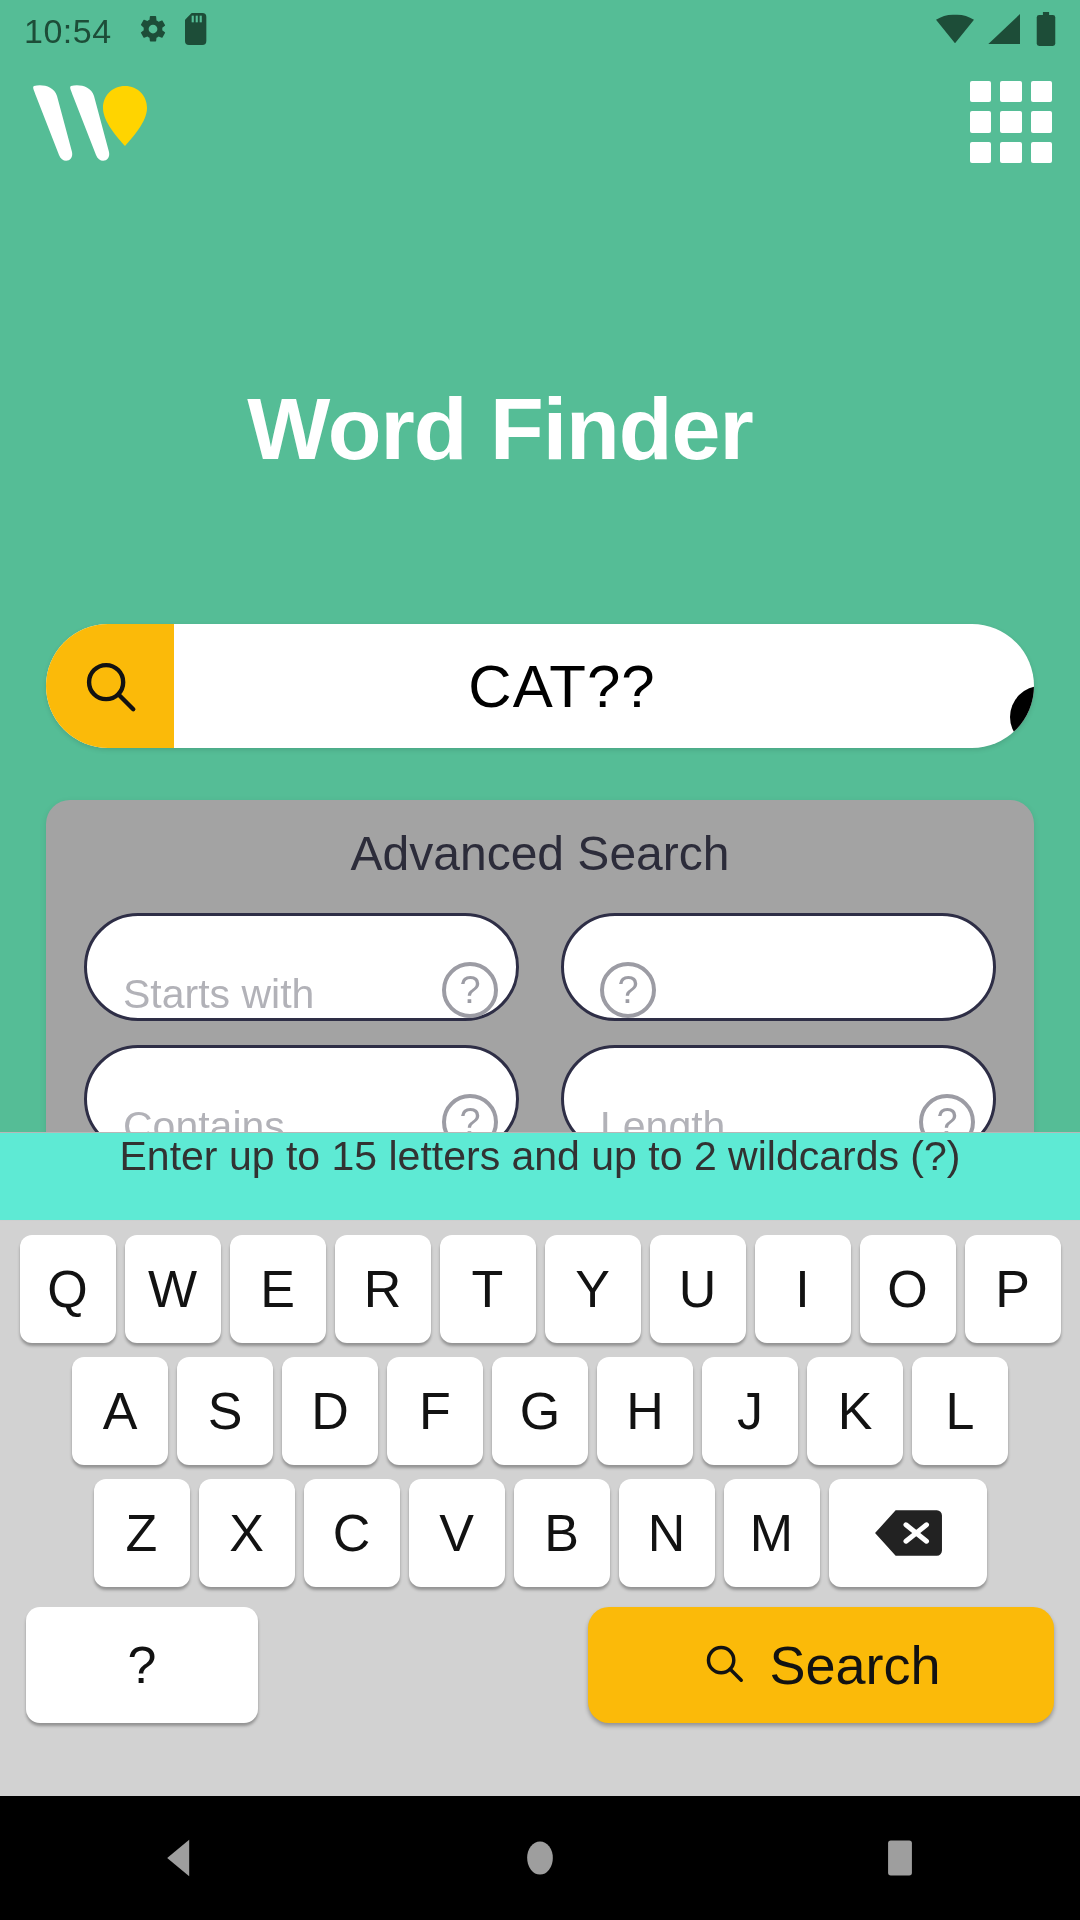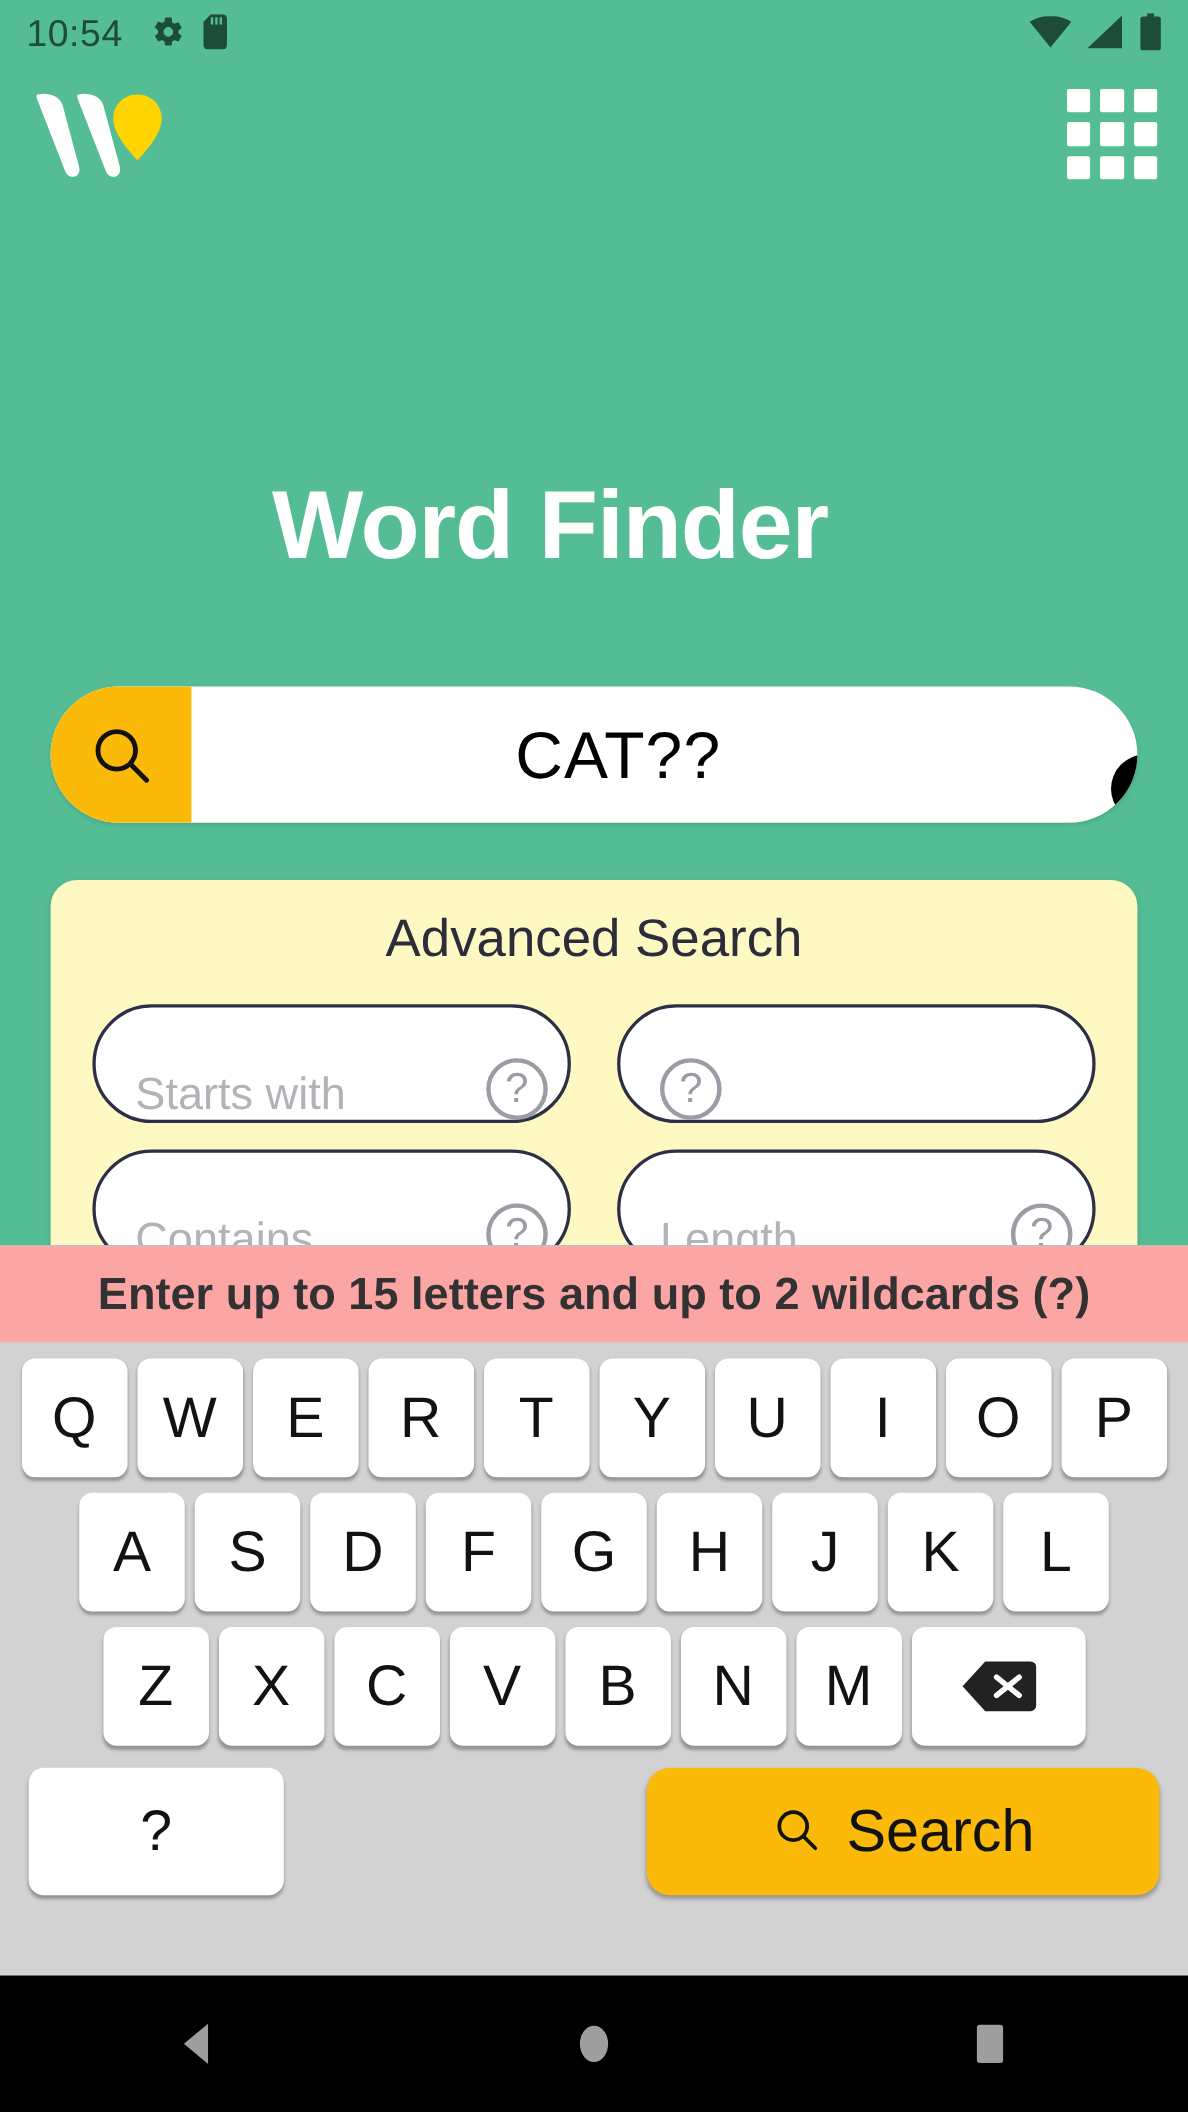--- a/index.html
+++ b/index.html
@@ -59,21 +59,20 @@
   
   #page-title {
     position: absolute; top: 385px; left: 0;
     width: 1000px;
     text-align: center;
     color: #ffffff;
     font-size: 88px;
     font-weight: bold;
     letter-spacing: -1px;
     line-height: 1;
-    margin-top: 48px;
   }
 
   
   #search-bar {
     position: absolute;
     left: 46px; top: 624px;
     width: 988px; height: 124px;
     background: #ffffff;
     border-radius: 62px;
     display: flex; align-items: flex-end;
@@ -107,21 +106,21 @@
     background: #000000;
     display: flex; align-items: center; justify-content: center;
     cursor: pointer;
   }
 
   
   #advanced-search-card {
     position: absolute;
     left: 46px; top: 800px;
     width: 988px; height: 360px;
-    background: #fef9c3;
+    background: #a3a3a3;
     border-radius: 24px;
     box-shadow: 0 2px 6px rgba(0,0,0,.10);
     padding: 28px 38px 0 38px;
     overflow: hidden;
   }
   #advanced-search-heading {
     text-align: center;
     font-size: 48px;
     color: #2c2c3a;
     line-height: 1.1;
@@ -165,23 +164,23 @@
   
   #keyboard-panel {
     position: absolute;
     left: 0; top: 1132px;
     width: 1080px; height: 664px;
     background: #D2D2D2;
     border-top: 1px solid #b7b7b7;
   }
   #keyboard-hint-bar {
     width: 1080px; height: 88px;
-    background: #fca5a5;
+    background: #5eead4;
     border-bottom: 1px solid #cfcfcf;
-    display: flex; align-items: center; justify-content: center; font-weight: bold;
+    display: flex; justify-content: center;
   }
   #keyboard-hint-text {
     font-size: 41px;
     color: #323232;
     white-space: nowrap;
   }
   .kb-row {
     display: flex; justify-content: center;
     gap: 9px;
     margin-top: 14px;

